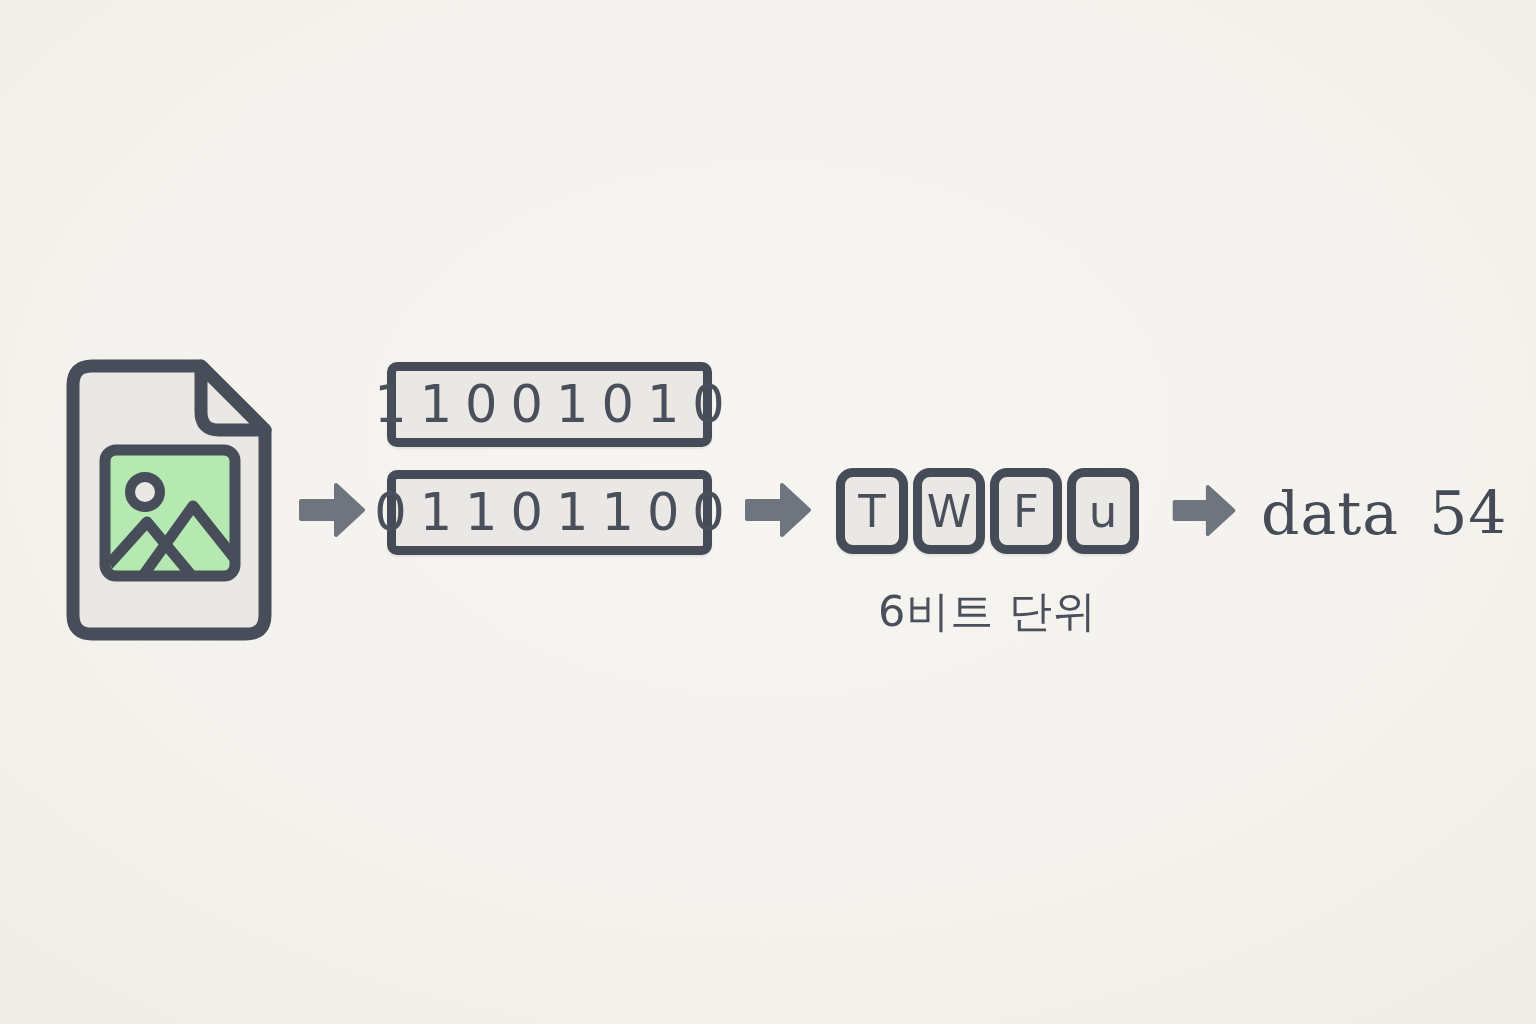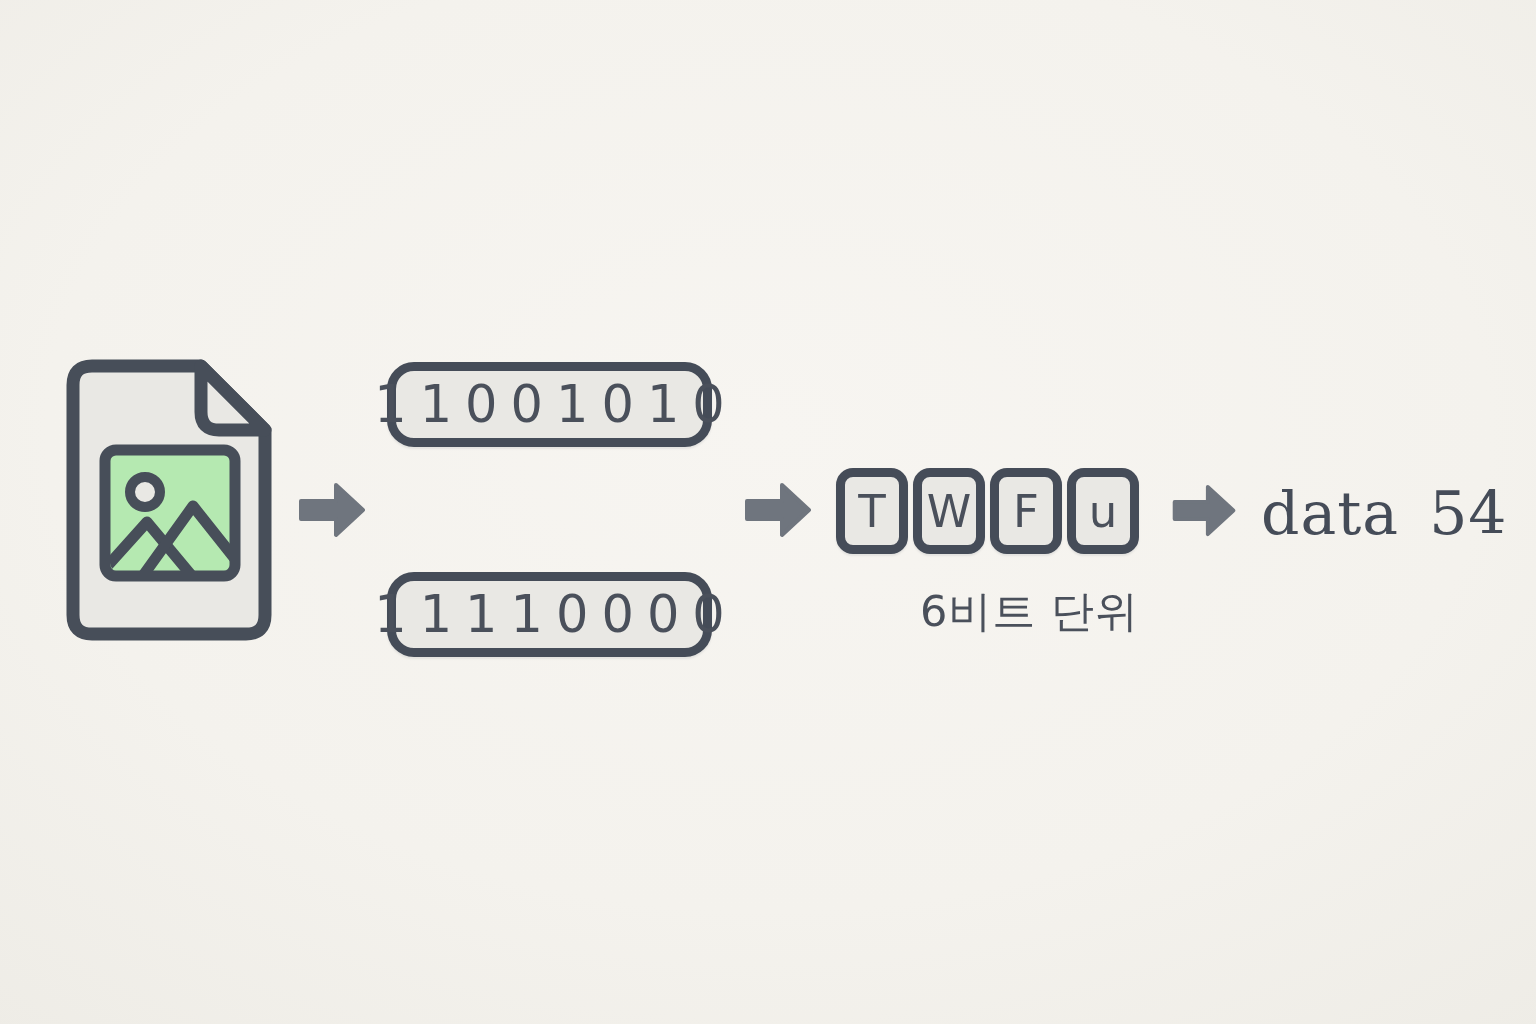--- a/index.html
+++ b/index.html
@@ -31,21 +31,21 @@
 
   
   .binary-box {
     position: absolute;
     left: 387px;
     width: 325px;
     height: 85px;
     box-sizing: border-box;
     background: #e9e8e4;
     border: 9px solid #454c58;
-    border-radius: 27px;
+    border-radius: 10px;
     display: flex;
     align-items: center;
     justify-content: center;
     color: #4a505b;
     font-size: 51px;
     font-weight: 500;
     letter-spacing: 13px;
     padding-left: 13px; 
     box-shadow: 0 2px 2px rgba(70,78,90,0.10);
   }
@@ -76,21 +76,21 @@
     font-weight: 500;
     box-shadow: 0 2px 2px rgba(70,78,90,0.10);
   }
 
   
   .chunk-label {
     position: absolute;
     left: 836px;
     top: 583px;
     width: 303px;
-    text-align: right;
+    text-align: center;
     color: #4a505b;
     font-size: 43px;
     font-weight: 500;
     letter-spacing: 1px;
   }
 
   
   .result-text {
     position: absolute;
     left: 1261px;
@@ -130,21 +130,21 @@
     </svg>
   </div>
 
   <div class="flow-arrow arrow-1">
     <svg width="68" height="58" viewBox="0 0 68 58" aria-hidden="true">
       <path d="M 3 20 H 38 V 4 L 65 29 L 38 54 V 38 H 3 Z" fill="#6f757e" stroke="#6f757e" stroke-width="4" stroke-linejoin="round"></path>
     </svg>
   </div>
 
   <div class="binary-box binary-1">11001010</div>
-  <div class="binary-box binary-3">11110000</div>
+  <div class="binary-box binary-2">01101100</div>
 
   <div class="flow-arrow arrow-2">
     <svg width="68" height="58" viewBox="0 0 68 58" aria-hidden="true">
       <path d="M 3 20 H 38 V 4 L 65 29 L 38 54 V 38 H 3 Z" fill="#6f757e" stroke="#6f757e" stroke-width="4" stroke-linejoin="round"></path>
     </svg>
   </div>
 
   <div class="char-row">
     <div class="char-box">T</div>
     <div class="char-box">W</div>

